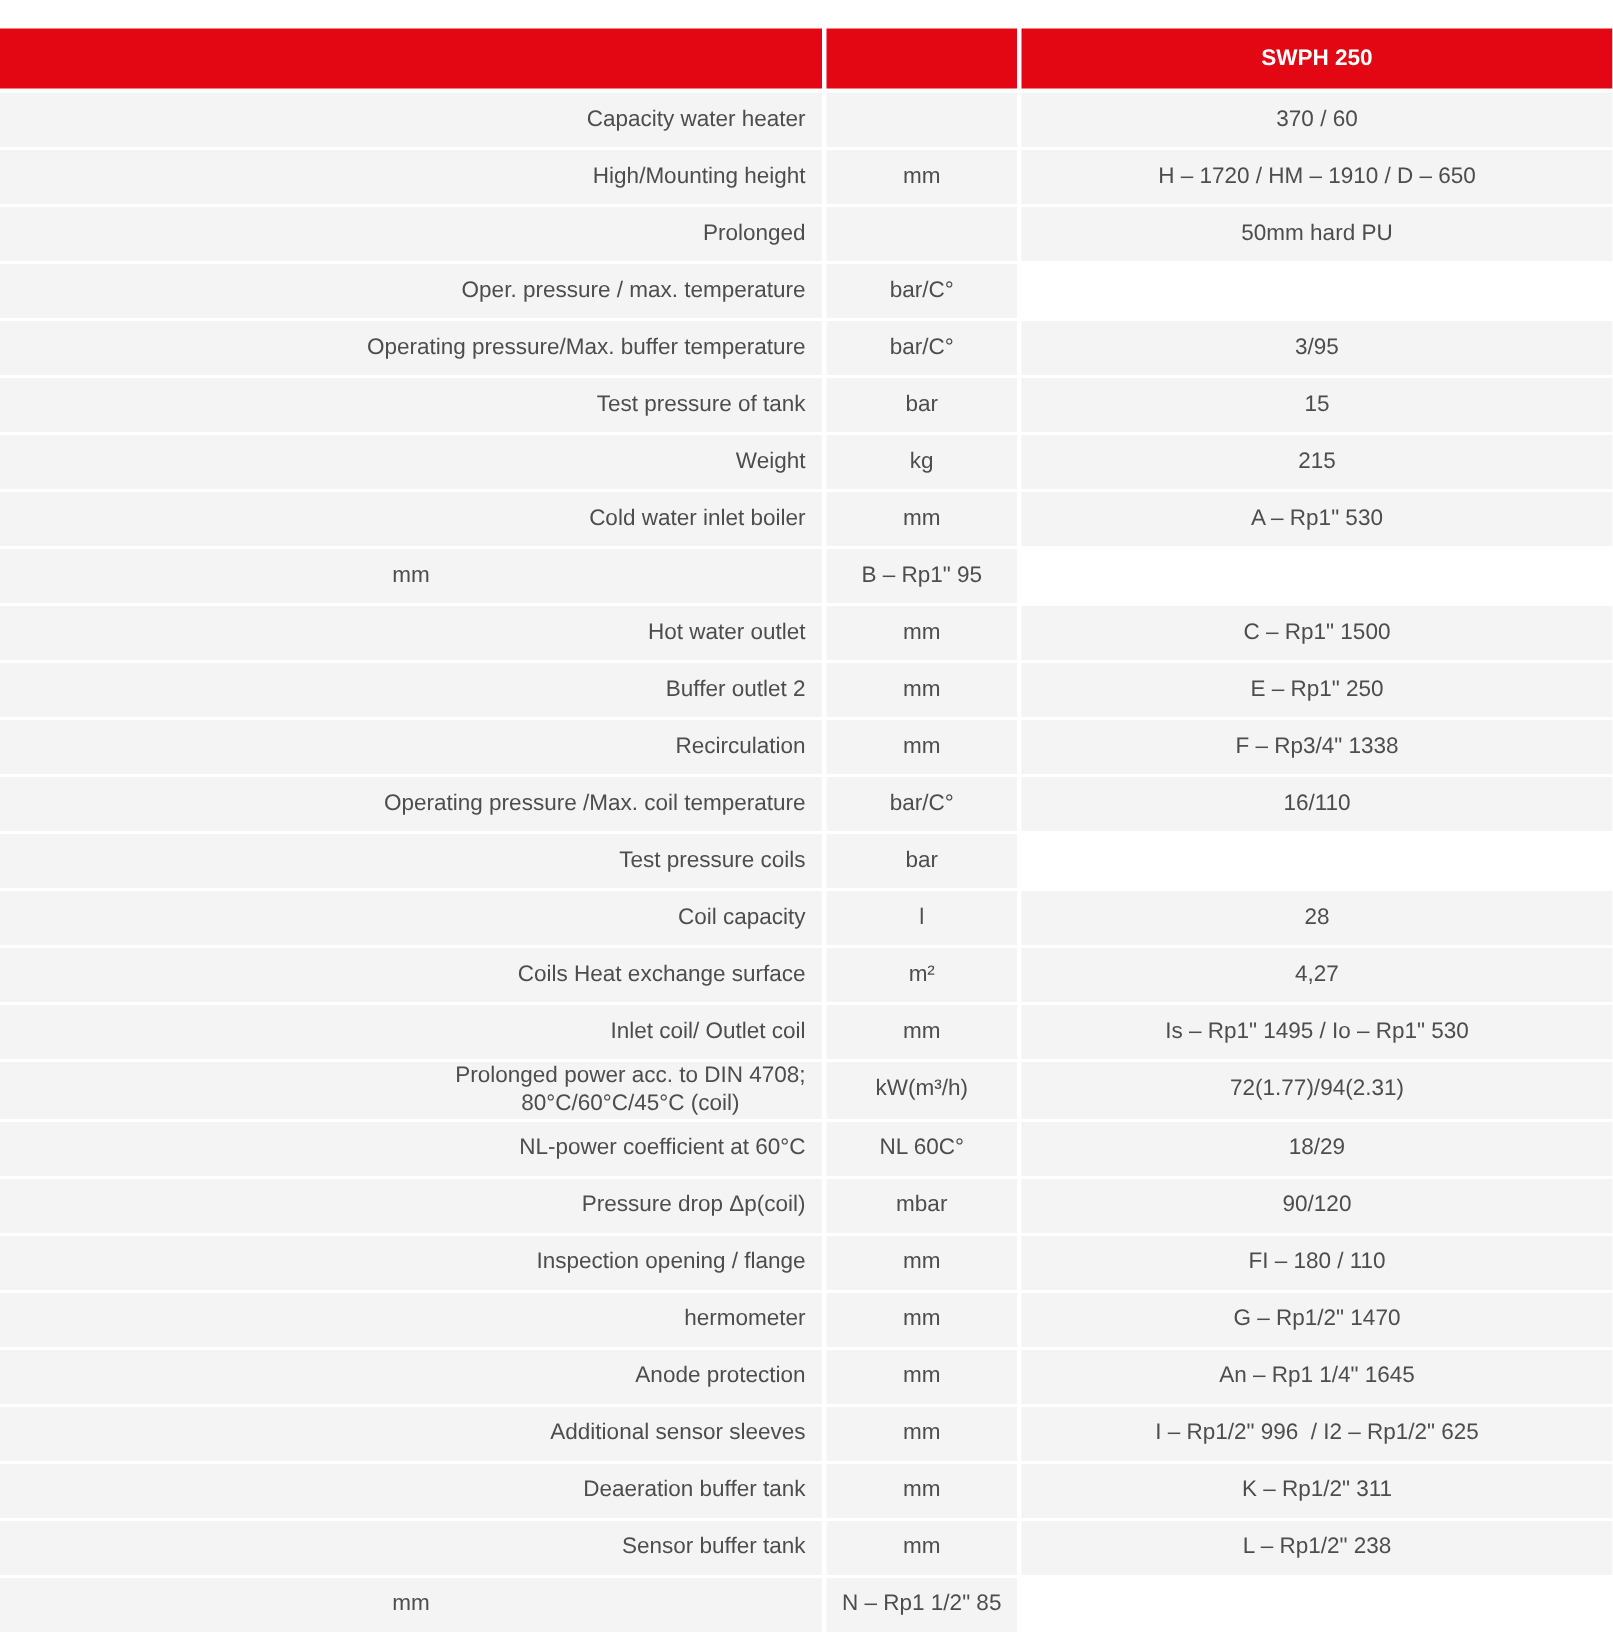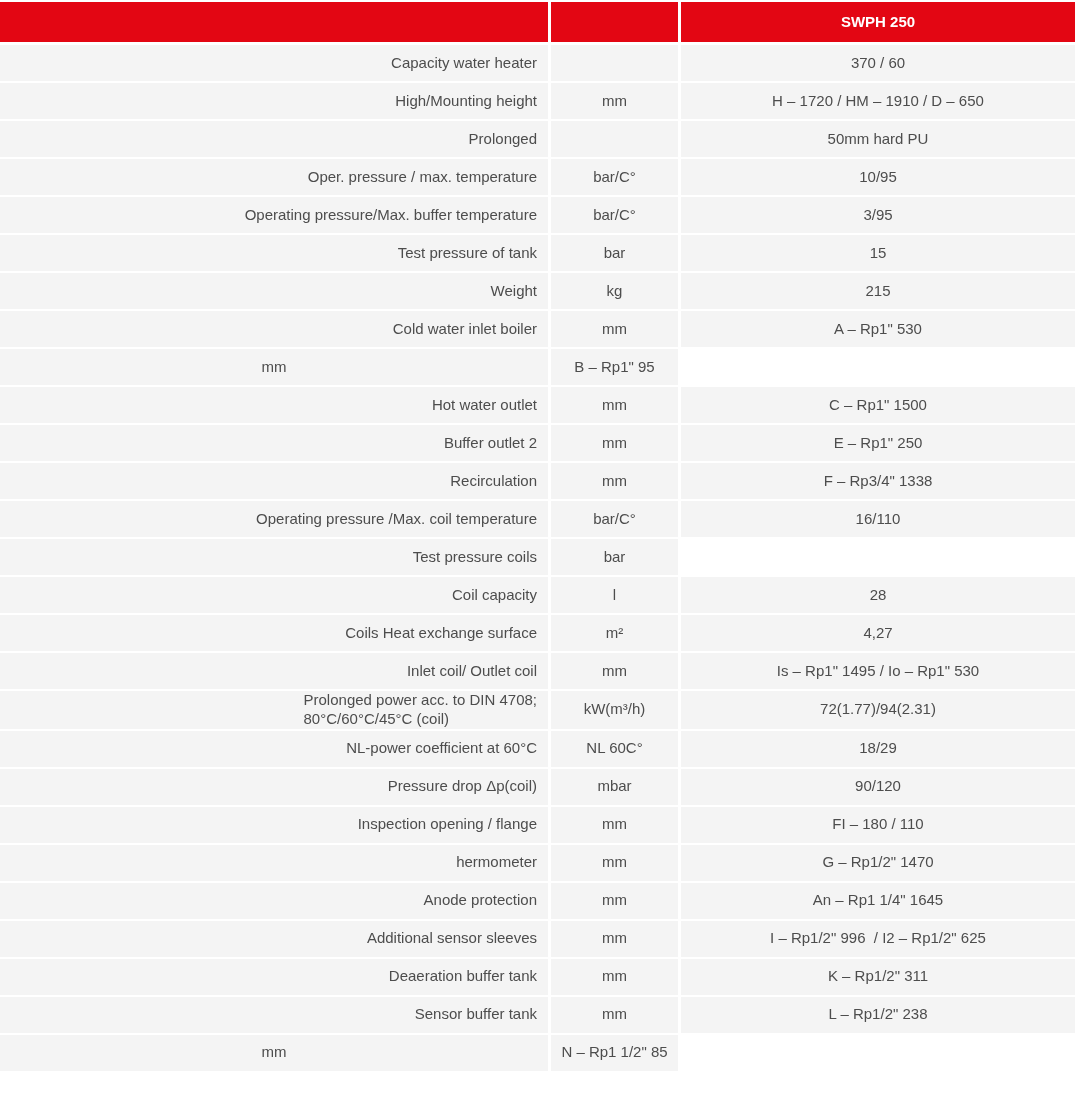--- a/index.html
+++ b/index.html
@@ -3,21 +3,21 @@
 <meta charset="utf-8">
 <style>
   html, body {
     margin: 0;
     padding: 0;
     background: #ffffff;
     font-family: "Liberation Sans", sans-serif;
   }
   .spec-table {
     width: 1075px;
-    padding-top: 2px;
+    padding-top: 19px;
     box-sizing: border-box;
   }
   .row {
     display: grid;
     grid-template-columns: 548px 127px 394px;
     column-gap: 3px;
     margin-bottom: 2px;
   }
   .header-row {
     margin-bottom: 3px;
@@ -33,21 +33,21 @@
     line-height: 1.25;
   }
   .header-row .cell {
     background: #e30613;
     color: #ffffff;
     font-weight: bold;
     min-height: 40px;
   }
   .c1 {
     justify-content: flex-end;
-    text-align: left;
+    text-align: center;
     padding-right: 11px;
     white-space: pre-line;
   }
   .c2, .c3 {
     justify-content: center;
     text-align: center;
   }
 </style>
 </head>
 <body>
@@ -73,21 +73,20 @@
 
   <div class="row body-row">
     <div class="cell c1">Prolonged</div>
     <div class="cell c2"></div>
     <div class="cell c3">50mm hard PU</div>
   </div>
 
   <div class="row body-row">
     <div class="cell c1">Oper. pressure / max. temperature</div>
     <div class="cell c2">bar/C°</div>
-    <div class="cell c3">10/95</div>
   </div>
 
   <div class="row body-row">
     <div class="cell c1">Operating pressure/Max. buffer temperature</div>
     <div class="cell c2">bar/C°</div>
     <div class="cell c3">3/95</div>
   </div>
 
   <div class="row body-row">
     <div class="cell c1">Test pressure of tank</div>

